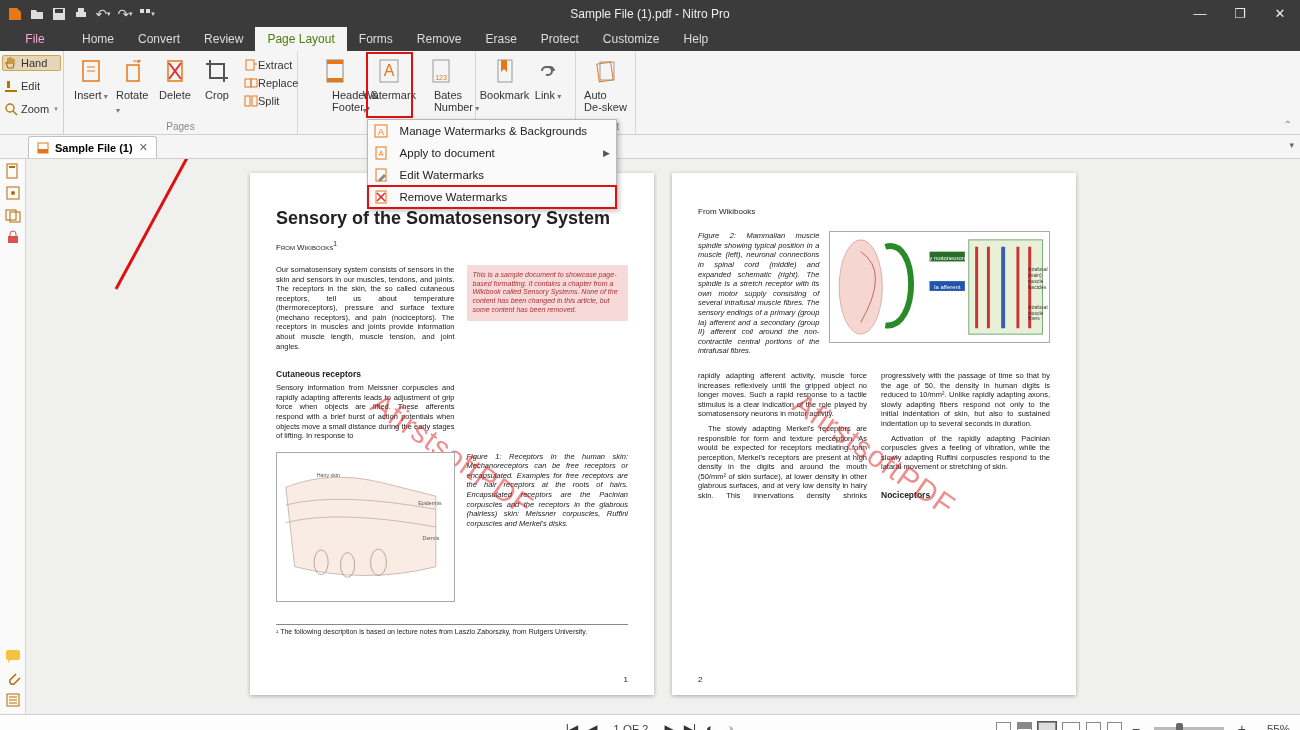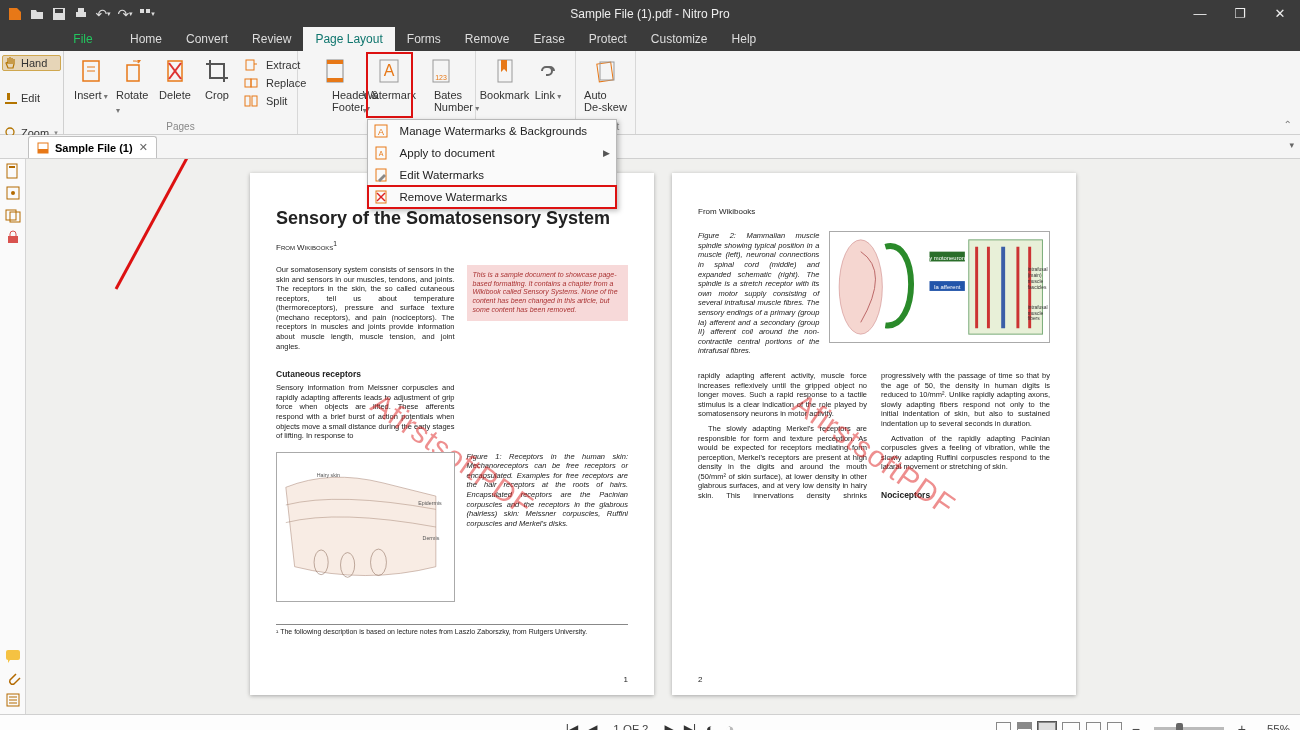--- a/index.html
+++ b/index.html
@@ -4,37 +4,37 @@
 <style>
   * { box-sizing: border-box; margin: 0; padding: 0; font-family: "Segoe UI", Arial, sans-serif; }
   html, body { width: 1300px; height: 730px; overflow: hidden; background: #f0f0f0; }
   .titlebar { height: 27px; background: #3b3b3b; color: #fff; display: flex; align-items: center; position: relative; }
   .titlebar .qat { display: flex; align-items: center; gap: 2px; padding-left: 5px; }
   .qat-item { width: 20px; height: 20px; display: flex; align-items: center; justify-content: center; color: #ddd; font-size: 14px; }
   .titlebar .title { position: absolute; left: 50%; transform: translateX(-50%); font-size: 12px; color: #eee; }
   .winbtns { margin-left: auto; display: flex; }
   .winbtn { width: 40px; height: 27px; display: flex; align-items: center; justify-content: center; color: #eee; font-size: 13px; }
   .menubar { height: 24px; background: #3b3b3b; color: #ddd; display: flex; align-items: stretch; font-size: 12px; }
-  .file-menu { width: 70px; display: flex; align-items: center; justify-content: center; color: #22c55e; margin-left: 48px; }
+  .file-menu { width: 70px; display: flex; align-items: center; justify-content: center; color: #f9a8d4; }
   .tab { padding: 0 12px; display: flex; align-items: center; color: #ddd; }
-  .tab.active { background: #f5f5f5; color: #0f766e; }
+  .tab.active { background: #f5f5f5; color: #4d7c0f; }
   .ribbon { height: 84px; background: #f5f5f5; border-bottom: 1px solid #d0d0d0; display: flex; position: relative; }
-  .tools-panel { width: 64px; border-right: 1px solid #d0d0d0; display: flex; flex-direction: column; justify-content: flex-start; padding: 4px 2px; gap: 19px; }
+  .tools-panel { width: 64px; border-right: 1px solid #d0d0d0; display: flex; flex-direction: column; justify-content: flex-start; padding: 4px 2px; gap: 7px; }
   .tool-row { display: flex; align-items: center; gap: 3px; font-size: 11px; color: #333; padding: 1px 2px; }
   .tool-row.sel { background: #e6d5b8; border: 1px solid #cfa74f; border-radius: 2px; padding: 0 1px; }
   .tool-row svg, .tool-row .ico { width: 14px; height: 14px; flex: 0 0 14px; }
   .ribbon-group { display: flex; flex-direction: column; border-right: 1px solid #d8d8d8; padding: 2px 6px 0 6px; }
   .ribbon-row { display: flex; align-items: flex-start; gap: 0; flex: 1; }
   .big-btn { display: flex; flex-direction: column; align-items: center; justify-content: flex-start; padding: 2px 4px 0 4px; min-width: 42px; font-size: 11px; color: #333; gap: 2px; }
   .big-btn .icon { width: 32px; height: 32px; display: flex; align-items: center; justify-content: center; }
   .big-btn .lbl { text-align: left; line-height: 12px; }
   .big-btn .dd::after { content: " ▾"; font-size: 8px; color: #777; }
   .group-caption { text-align: center; font-size: 10px; color: #888; padding-bottom: 2px; }
   .small-stack { display: flex; flex-direction: column; gap: 2px; padding-top: 4px; margin-left: 4px; }
-  .small-btn { display: flex; align-items: center; gap: 8px; font-size: 11px; color: #333; padding: 1px 2px; }
+  .small-btn { display: flex; align-items: center; gap: 0; font-size: 11px; color: #333; padding: 1px 2px; }
   .small-btn .ico { width: 14px; height: 14px; display: flex; align-items: center; justify-content: center; }
   .watermark-btn-wrap { position: relative; }
   .watermark-btn-wrap.highlighted { outline: 2px solid #d11; outline-offset: -1px; }
   .dropdown { position: absolute; top: 66px; left: 0; width: 250px; background: #fafafa; border: 1px solid #b8b8b8; box-shadow: 2px 2px 5px rgba(0,0,0,0.25); z-index: 50; }
   .dd-item { display: flex; align-items: center; height: 22px; font-size: 11.5px; color: #222; }
   .dd-icon { width: 26px; display: flex; justify-content: center; }
   .dd-label { flex: 1; padding-left: 6px; }
   .dd-arrow { width: 18px; text-align: center; font-size: 9px; color: #555; }
   .dd-item.highlighted { outline: 2px solid #d11; outline-offset: -1px; }
   .collapse-caret { position: absolute; right: 8px; bottom: 4px; font-size: 10px; color: #777; }

